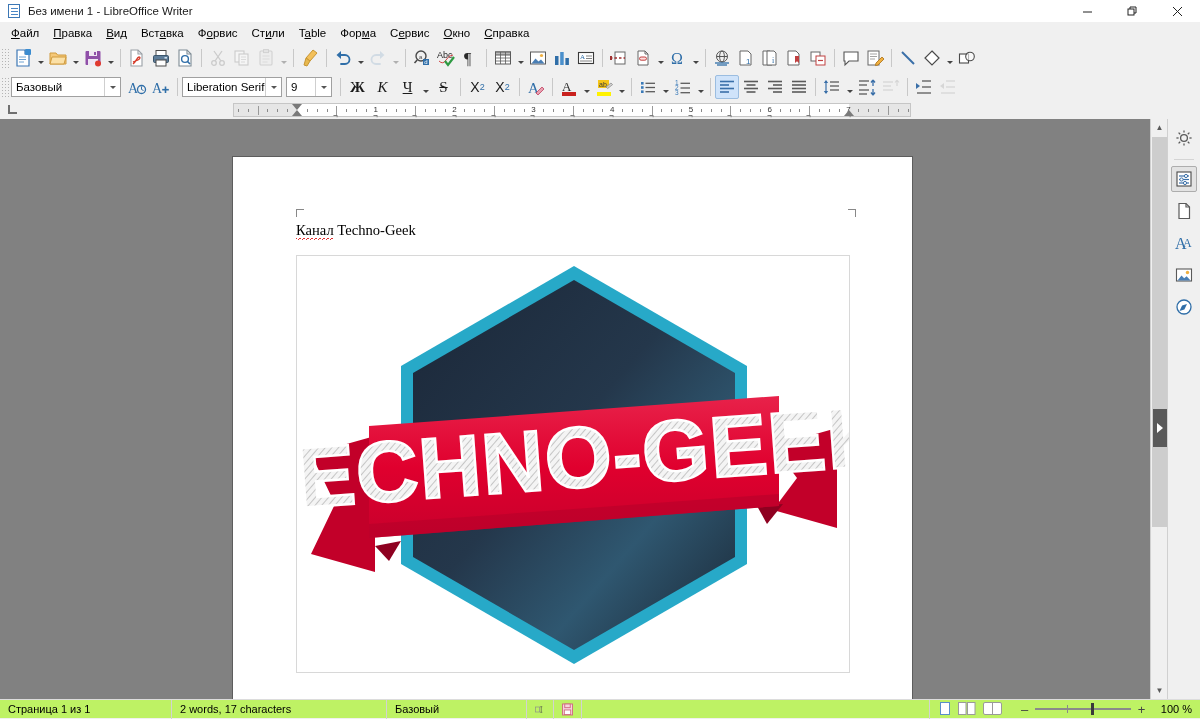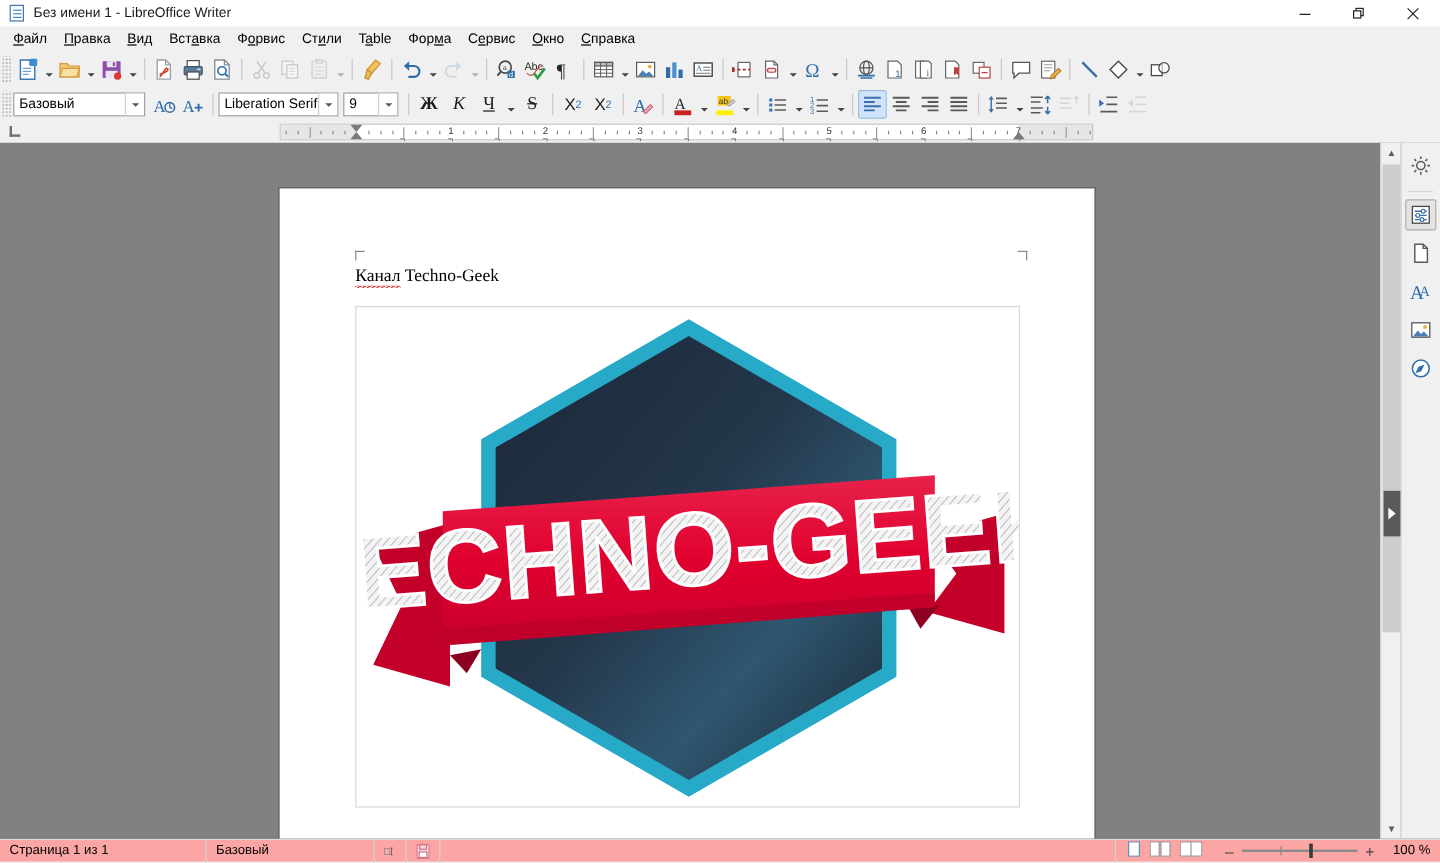--- a/index.html
+++ b/index.html
@@ -236,21 +236,21 @@
   .sb-icon {
     width: 26px; height: 26px; margin-bottom: 6px;
     display: flex; align-items: center; justify-content: center;
     border-radius: 2px;
   }
   .sb-icon.sel { background: #e3e3e3; border: 1px solid #adadad; }
   .sb-divider { width: 20px; height: 1px; background: #d4d4d4; margin: 2px 0 6px; }
 
   
   #statusbar {
-    width: 1200px; height: 19px; background: #fca5a5;
+    width: 1200px; height: 19px; background: #bef264;
     display: flex; align-items: center; font-size: 11px;
     border-top: 1px solid #dcdcdc;
   }
   .st-cell {
     height: 19px; display: flex; align-items: center;
     padding: 0 8px; white-space: nowrap;
     border-right: 1px solid #d2d2d2;
   }
   .st-cell.nb { border-right: none; }
   #st-page { width: 172px; }
@@ -1009,20 +1009,21 @@
       <svg width="18" height="18" viewBox="0 0 18 18">
         <circle cx="9" cy="9" r="7" fill="#fff" stroke="#2f6ea8" stroke-width="1.3"></circle>
         <path d="M12 6l-2.6 5.4L4.5 13l2.6-5.4z" fill="#2f6ea8"></path>
       </svg>
     </div>
   </div>
 </div>
 
 <div id="statusbar">
   <div class="st-cell" id="st-page">Страница 1 из 1</div>
+  <div class="st-cell" id="st-words">2 words, 17 characters</div>
   <div class="st-cell" id="st-style">Базовый</div>
   <div class="st-cell" id="st-ins">
     <svg width="16" height="11" viewBox="0 0 16 11">
       <rect x="0.5" y="1.5" width="7" height="8" fill="none" stroke="#8a8a8a" stroke-width="1"></rect>
       <line x1="10" y1="1" x2="10" y2="10" stroke="#4a4a4a" stroke-width="1"></line>
       <line x1="8.4" y1="1" x2="11.6" y2="1" stroke="#4a4a4a" stroke-width="1"></line>
       <line x1="8.4" y1="10" x2="11.6" y2="10" stroke="#4a4a4a" stroke-width="1"></line>
     </svg>
   </div>
   <div class="st-cell" id="st-sel">

